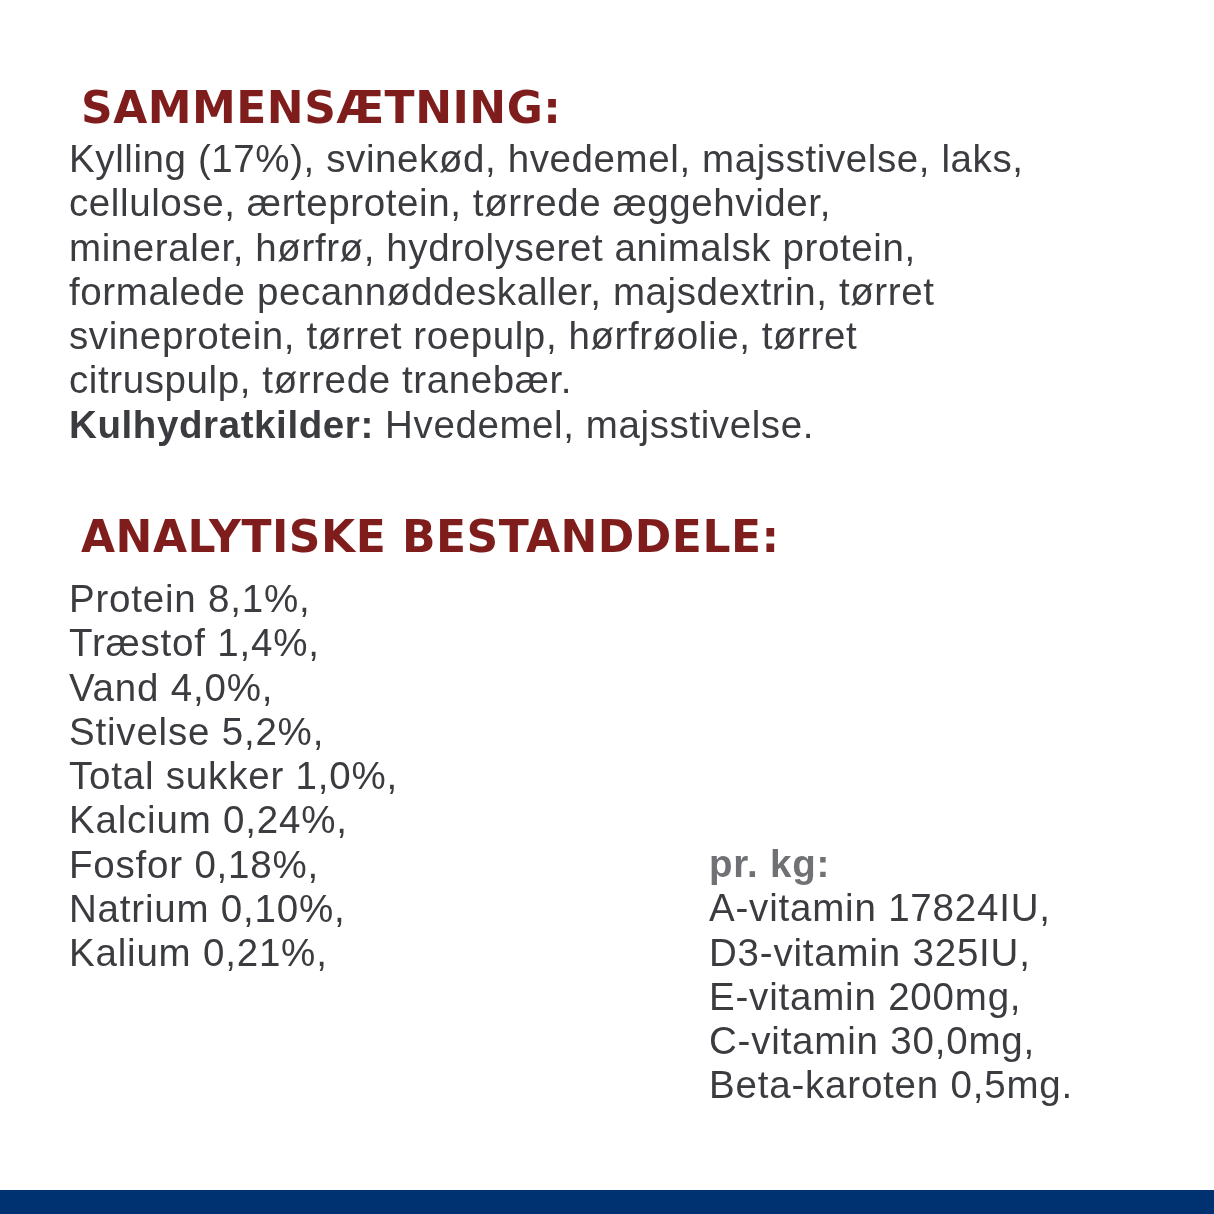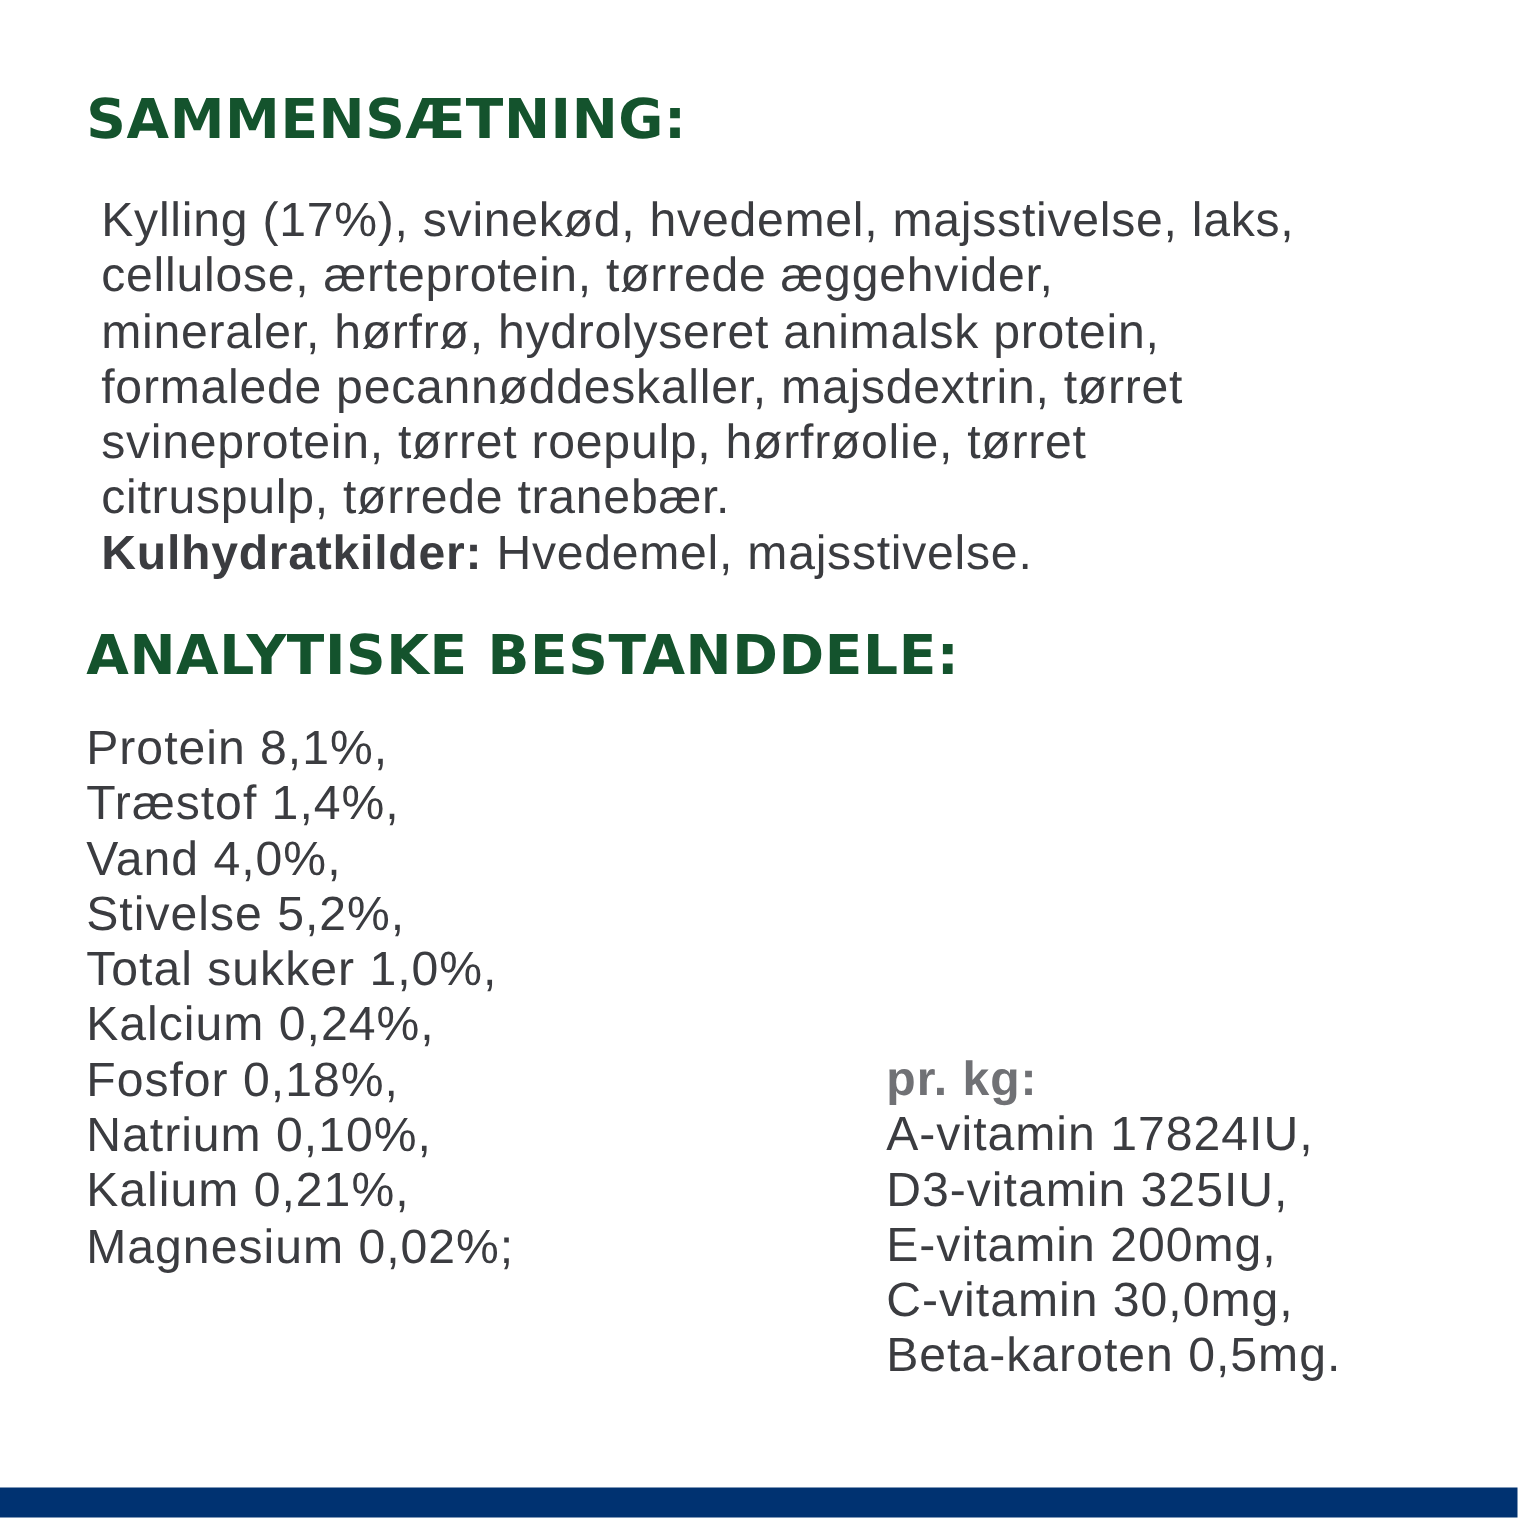--- a/index.html
+++ b/index.html
@@ -3,33 +3,33 @@
   <meta charset="utf-8">
   <style>
     html, body { margin: 0; padding: 0; }
     body {
       width: 1214px; height: 1214px; background: #ffffff;
       position: relative; overflow: hidden;
       font-family: "Liberation Sans", "DejaVu Sans", sans-serif;
       color: #3b3c40;
     }
     .heading {
-      position: absolute; left: 69px; margin: 0;
+      position: absolute; left: 69px; margin: 12px;
       font-family: "DejaVu Sans", sans-serif;
-      font-weight: bold; color: #14532d;
+      font-weight: bold; color: #7f1d1d;
       font-size: 44px; letter-spacing: 0.5px; line-height: 1;
     }
     #h1 { top: 74px; }
     #h2 { top: 503px; }
     .body-text {
       position: absolute; left: 69px; width: 1120px;
       font-size: 38.5px; line-height: 44.3px; margin: 0;
       letter-spacing: 0.6px;
     }
-    #ingredients { top: 155px; margin-left: 12px; }
+    #ingredients { top: 137px; }
     .ing-line { display: block; white-space: nowrap; }
     .bold { font-weight: bold; }
     .col { position: absolute; font-size: 38.5px; line-height: 44.3px; letter-spacing: 0.8px; }
     #analytics { left: 69px; top: 577px; }
     #vitamins { left: 709px; top: 842px; }
     .row { display: block; white-space: nowrap; }
     .perkg { font-weight: bold; color: #707175; }
     #footer-bar {
       position: absolute; left: 0; right: 0; top: 1190px; bottom: 0;
       background: #003271;
@@ -55,21 +55,20 @@
 <div id="analytics" class="col">
   <span class="row">Protein 8,1%,</span>
   <span class="row">Træstof 1,4%,</span>
   <span class="row">Vand 4,0%,</span>
   <span class="row">Stivelse 5,2%,</span>
   <span class="row">Total sukker 1,0%,</span>
   <span class="row">Kalcium 0,24%,</span>
   <span class="row">Fosfor 0,18%,</span>
   <span class="row">Natrium 0,10%,</span>
   <span class="row">Kalium 0,21%,</span>
-  <span class="row">Magnesium 0,02%;</span>
 </div>
 
 <div id="vitamins" class="col">
   <span class="row perkg">pr. kg:</span>
   <span class="row">A-vitamin 17824IU,</span>
   <span class="row">D3-vitamin 325IU,</span>
   <span class="row">E-vitamin 200mg,</span>
   <span class="row">C-vitamin 30,0mg,</span>
   <span class="row">Beta-karoten 0,5mg.</span>
 </div>

